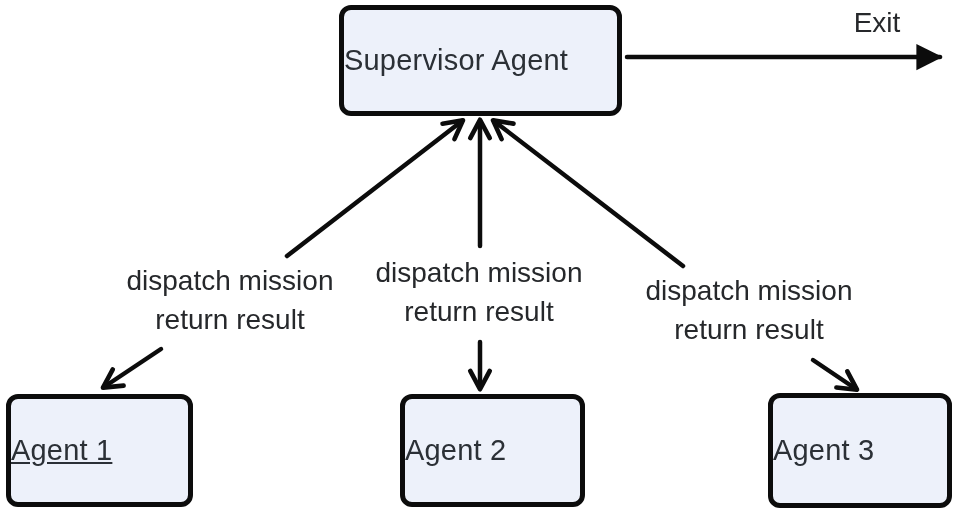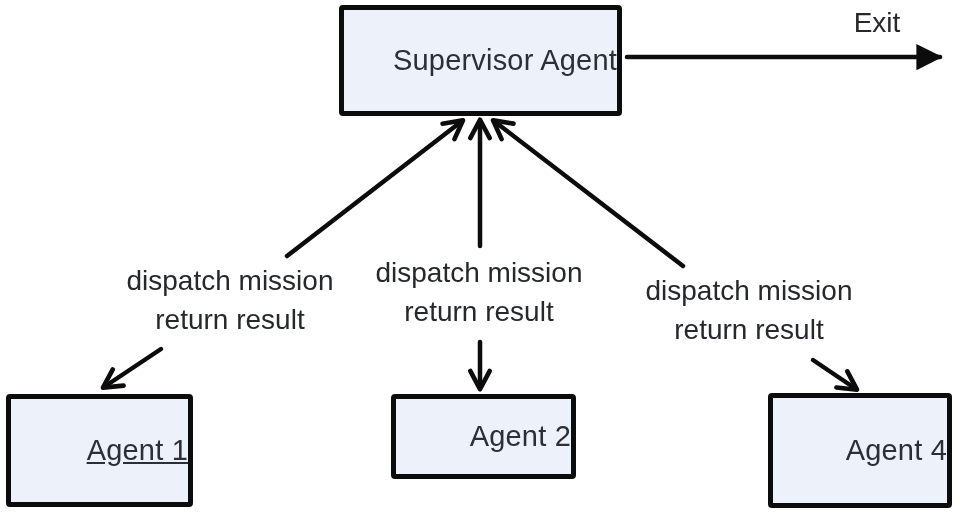--- a/index.html
+++ b/index.html
@@ -37,31 +37,31 @@
   }
   .mk-solid {
     fill: var(--arrow, #0c0c0c);
     stroke: none;
   }
   .node {
     position: absolute;
     box-sizing: border-box;
     background: var(--node-fill, #edf1fa);
     border: 5px solid var(--node-border, #0c0c0c);
-    border-radius: 4px;
+    border-radius: 12px;
     display: flex;
     align-items: center;
-    justify-content: flex-end;
+    justify-content: flex-start;
     font-size: 29px;
     color: var(--node-text, #2b3036);
     letter-spacing: 0.2px;
   }
   .node-supervisor { left: 339px; top: 5px;   width: 283px; height: 111px; }
   .node-agent1     { left: 6px;   top: 394px; width: 187px; height: 113px; text-decoration: underline; }
-  .node-agent2     { left: 391px; top: 394px; width: 185px; height: 85px; }
+  .node-agent2     { left: 400px; top: 394px; width: 185px; height: 113px; }
   .node-agent3     { left: 768px; top: 393px; width: 184px; height: 115px; }
   .edge-label {
     position: absolute;
     text-align: center;
     font-size: 28px;
     line-height: 39px;
     color: var(--label-text, #26282b);
   }
   .edge-label-1 { left: 90px;  top: 261px; width: 280px; }
   .edge-label-2 { left: 359px; top: 253px; width: 240px; }
@@ -97,21 +97,21 @@
   <div class="node node-supervisor">
     <span>Supervisor Agent</span>
   </div>
   <div class="node node-agent1">
     <span>Agent 1</span>
   </div>
   <div class="node node-agent2">
     <span>Agent 2</span>
   </div>
   <div class="node node-agent3">
-    <span>Agent 4</span>
+    <span>Agent 3</span>
   </div>
 
   <div class="edge-label edge-label-1">
     <div>dispatch mission</div>
     <div>return result</div>
   </div>
   <div class="edge-label edge-label-2">
     <div>dispatch mission</div>
     <div>return result</div>
   </div>

